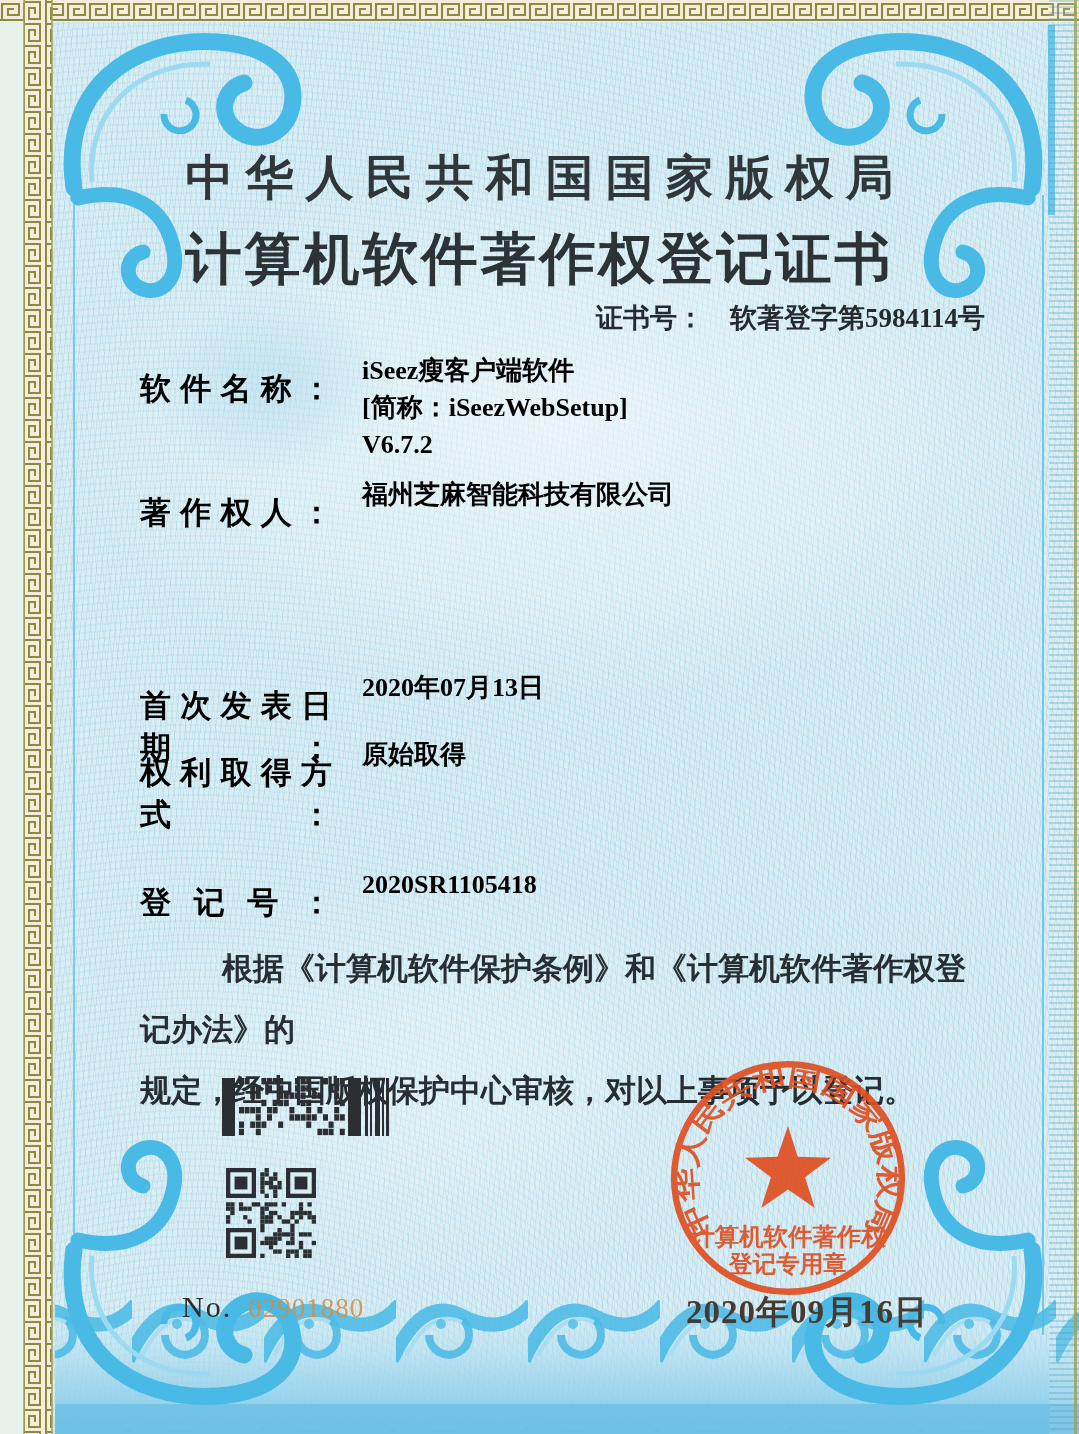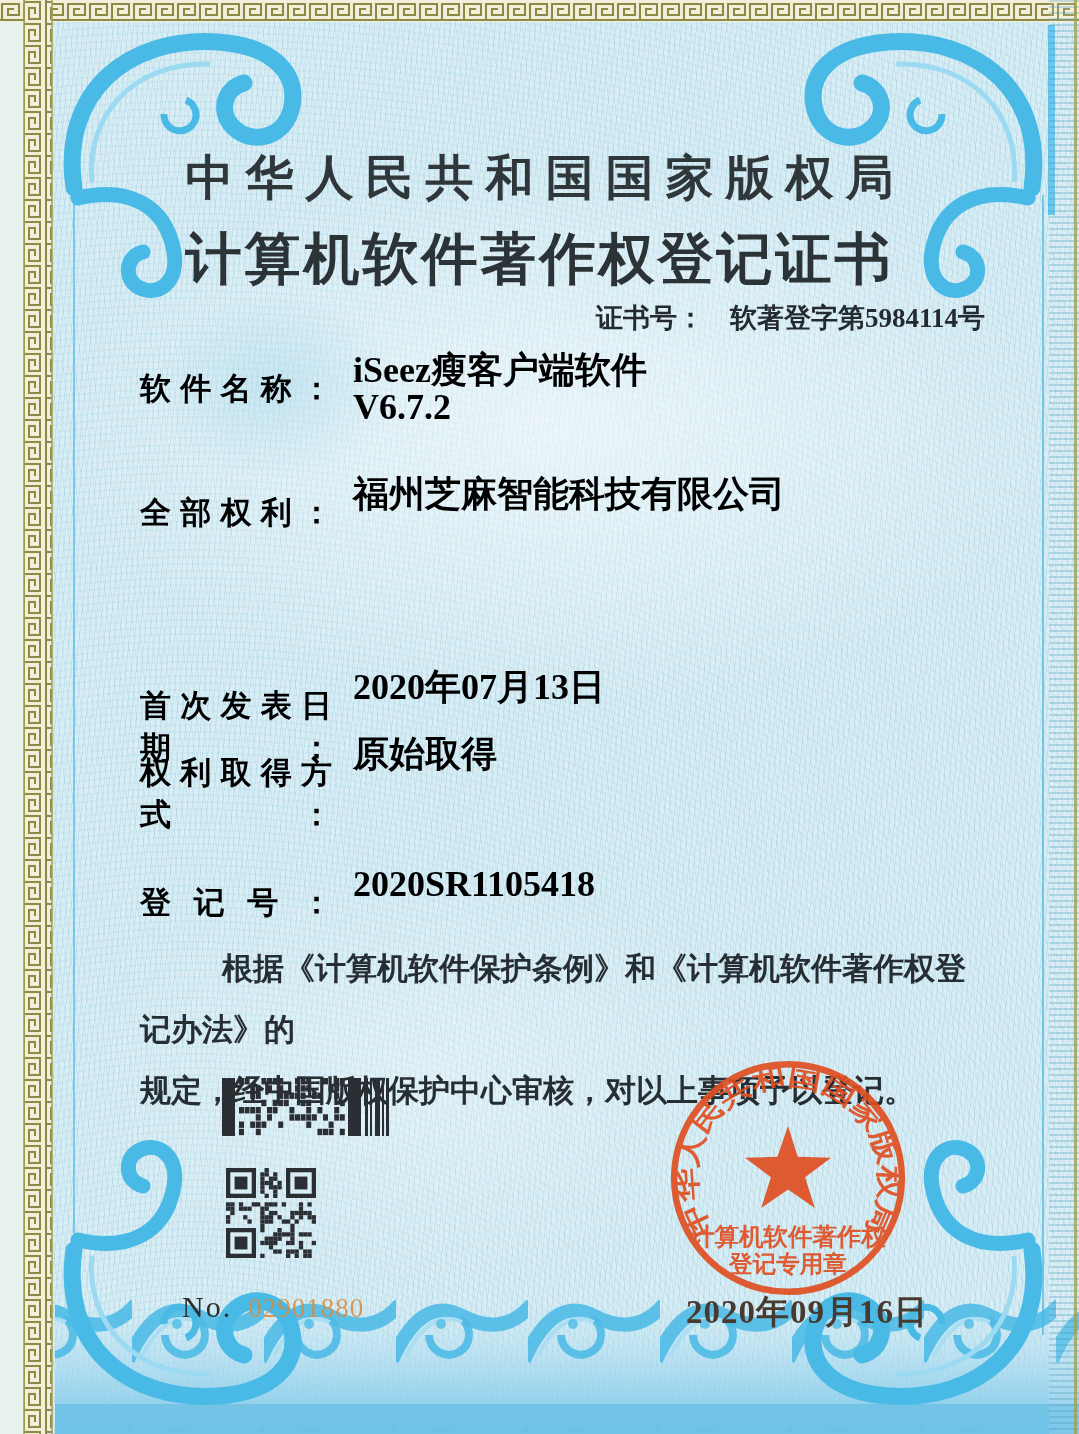--- a/index.html
+++ b/index.html
@@ -28,21 +28,21 @@
     left:0;top:222px;width:100%;text-align:center;
     font-size:56px;font-weight:700;letter-spacing:3px;color:#2c3336;
   }
   .certno{left:0;top:300px;width:985px;text-align:right;font-size:27px;font-weight:700;}
   .certno .lbl{margin-right:26px;margin-left:14px;}
   .row{position:absolute;left:140px;display:flex;align-items:flex-start;}
   .row .lab{
     display:inline-block;width:192px;font-size:31px;font-weight:700;
     text-align:justify;text-align-last:justify;flex:0 0 192px;margin-top:16px;
   }
-  .row .val{margin-left:21px;font-size:36px;font-weight:700;line-height:37px;white-space:nowrap;}
+  .row .val{margin-left:30px;font-size:26px;font-weight:700;line-height:37px;white-space:nowrap;}
   .para{
     left:140px;top:938px;width:850px;font-size:31px;font-weight:700;
     line-height:61px;color:#262e33;
   }
   .para .l1{text-indent:82px;display:block;}
   .para .l2{display:block;}
   .serial{left:182px;top:1290px;font-size:30px;}
   .serial .no{color:#2e2e2e;letter-spacing:2px;}
   .serial .num{color:#d98a3e;font-size:27px;letter-spacing:1px;margin-left:16px;opacity:.85;}
   .issue-date{left:686px;top:1290px;font-size:33px;font-weight:700;color:#473b31;letter-spacing:1px;}
@@ -122,25 +122,26 @@
   <div class="txt authority">中华人民共和国国家版权局</div>
   <div class="txt cert-title">计算机软件著作权登记证书</div>
   <div class="txt certno">
     <span class="lbl">证书号：</span><span>软著登字第5984114号</span>
   </div>
 
   <div class="row" style="top:352px">
     <span class="lab">软件名称：</span>
     <div class="val">
       <div>iSeez瘦客户端软件</div>
+      <div>[简称：iSeezWebSetup]</div>
       <div>V6.7.2</div>
     </div>
   </div>
   <div class="row" style="top:476px">
-    <span class="lab">全部权利：</span>
+    <span class="lab">著作权人：</span>
     <div class="val">福州芝麻智能科技有限公司</div>
   </div>
   <div class="row" style="top:669px">
     <span class="lab">首次发表日期：</span>
     <div class="val">2020年07月13日</div>
   </div>
   <div class="row" style="top:736px">
     <span class="lab">权利取得方式：</span>
     <div class="val">原始取得</div>
   </div>

